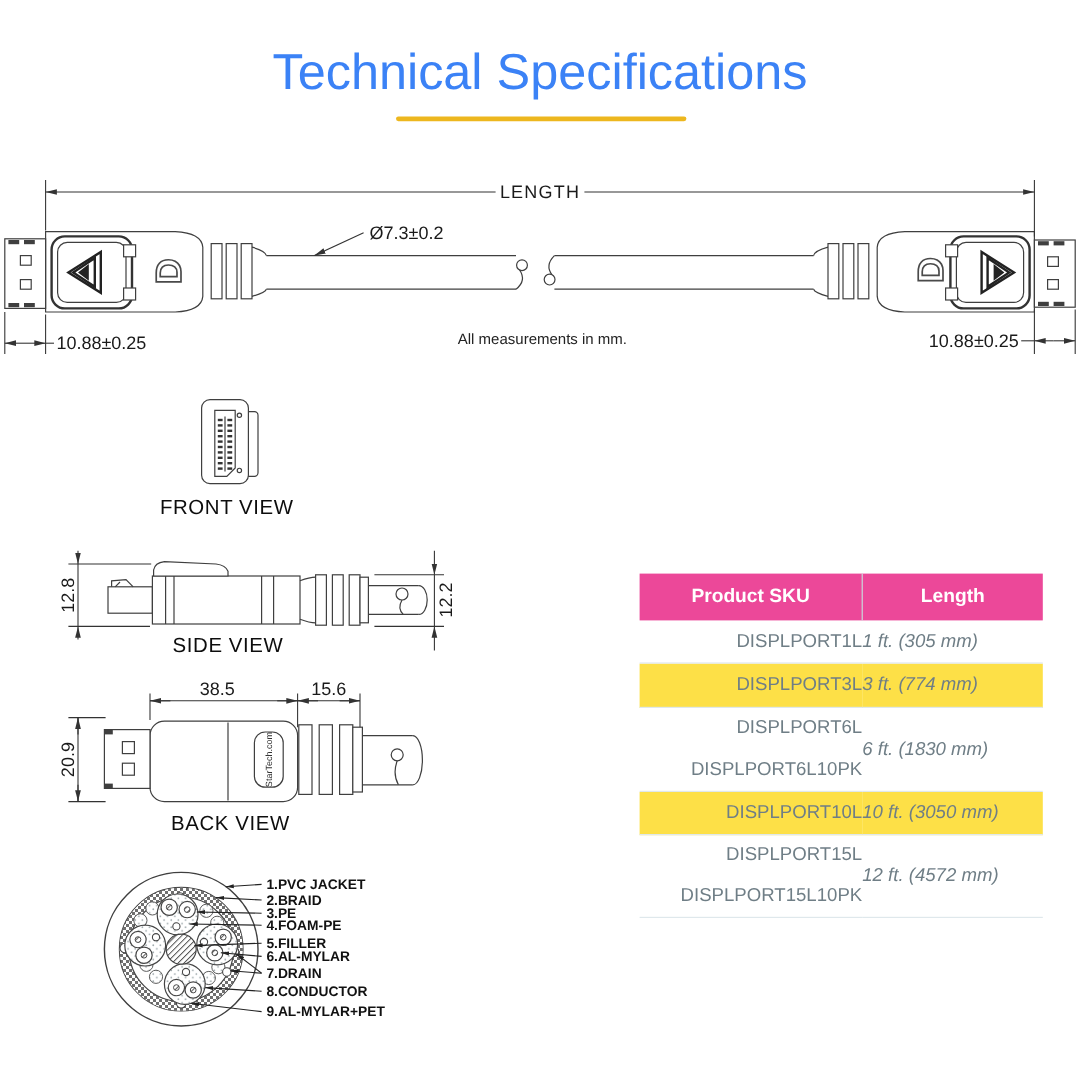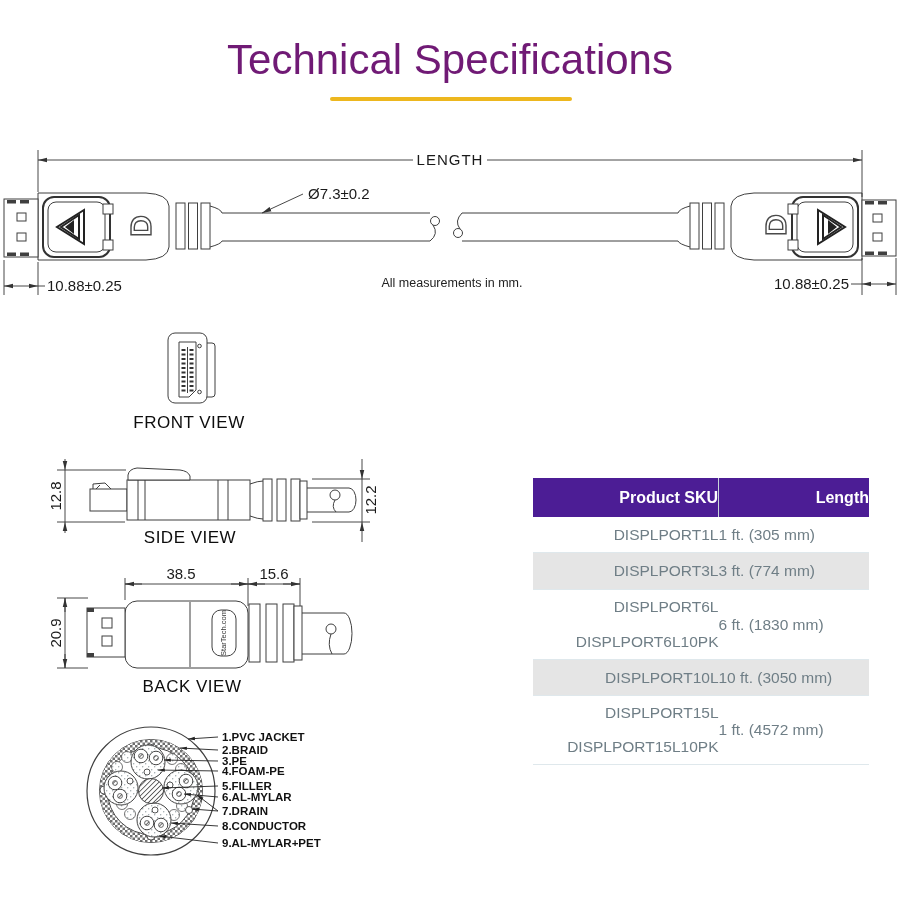--- a/index.html
+++ b/index.html
@@ -1,45 +1,45 @@
 <!DOCTYPE html>
 <html><head>
 <meta charset="utf-8">
 <style>
   html,body{margin:0;padding:0;background:#fff;width:900px;height:900px;
     font-family:"Liberation Sans",sans-serif;-webkit-font-smoothing:antialiased;}
   #page{position:relative;width:900px;height:900px;background:#fff;overflow:hidden;}
   #page-title{position:absolute;top:36px;left:0;width:900px;text-align:center;
-    font-size:42px;font-weight:300;color:#701a75;letter-spacing:0px;}
+    font-size:42px;font-weight:300;color:#3b82f6;letter-spacing:0px;}
   #title-underline{position:absolute;top:97px;left:330px;width:242px;height:4px;
     background:#edb71e;border-radius:2px;}
   svg{position:absolute;top:0;left:0;}
   svg text{font-family:"Liberation Sans",sans-serif;fill:#1a1a1a;}
   .dim-text{font-size:15px;}
   .view-label{font-size:17px;letter-spacing:0.5px;fill:#0d0d0d;}
   .cs-label{font-size:11.5px;font-weight:bold;fill:#111;}
   .note-text{font-size:12.5px;fill:#222;}
   .brand-text{font-size:7.5px;fill:#333;}
   .dp-d{font-size:30px;font-weight:bold;fill:none;stroke:#4a4a4a;stroke-width:1.4px;}
   .ln{stroke:#3f3f3f;stroke-width:1;fill:none;}
   .ln2{stroke:#333;stroke-width:2;fill:none;}
   .dml{stroke:#333;stroke-width:0.9;fill:none;}
   .wh{fill:#fff;stroke:#3f3f3f;stroke-width:1;}
   .dk{fill:#3f3f3f;stroke:none;}
   
   #spec-table{position:absolute;left:533px;top:478px;width:335px;border-collapse:collapse;
     font-size:15.5px;color:#6f7e86;border-bottom:1px solid #dfe8ec;table-layout:fixed;}
-  #spec-table th{background:#4c1d95;color:#ffffff;font-size:16px;font-weight:bold;
-    height:39px;padding:0;text-align:right;}
+  #spec-table th{background:#ec4899;color:#ffffff;font-size:16px;font-weight:bold;
+    height:39px;padding:0;text-align:center;}
   #spec-table th:first-child{width:185px;border-right:1px solid #c9d4d9;}
   #spec-table th:last-child{width:150px;}
   #spec-table td{padding:0;}
   td.sku{padding-left:22px;text-align:right;}
-  td.len{padding-left:16px;text-align:left;vertical-align:middle;}
-  tr.alt td{background:#e5e5e5;}
+  td.len{padding-left:16px;text-align:left;vertical-align:middle;font-style:italic;}
+  tr.alt td{background:#fde047;}
   tr.sep td{border-top:1px solid #dfe8ec;}
   .h35 td{height:35px;} .h36 td{height:36px;} .h34 td{height:34px;}
 </style>
 </head>
 <body>
 
 <div id="page">
 
   <div id="page-title">Technical Specifications</div>
   <div id="title-underline"></div>
@@ -397,21 +397,21 @@
       </tr>
       <tr class="h35">
         <td class="sku">DISPLPORT6L10PK</td>
       </tr>
       <tr class="h35 alt sep">
         <td class="sku">DISPLPORT10L</td>
         <td class="len">10 ft. (3050 mm)</td>
       </tr>
       <tr class="h34 sep">
         <td class="sku">DISPLPORT15L</td>
-        <td class="len" rowspan="2">1 ft. (4572 mm)</td>
+        <td class="len" rowspan="2">12 ft. (4572 mm)</td>
       </tr>
       <tr class="h34">
         <td class="sku">DISPLPORT15L10PK</td>
       </tr>
     </tbody>
   </table>
 
 </div>
 
 </body></html>

